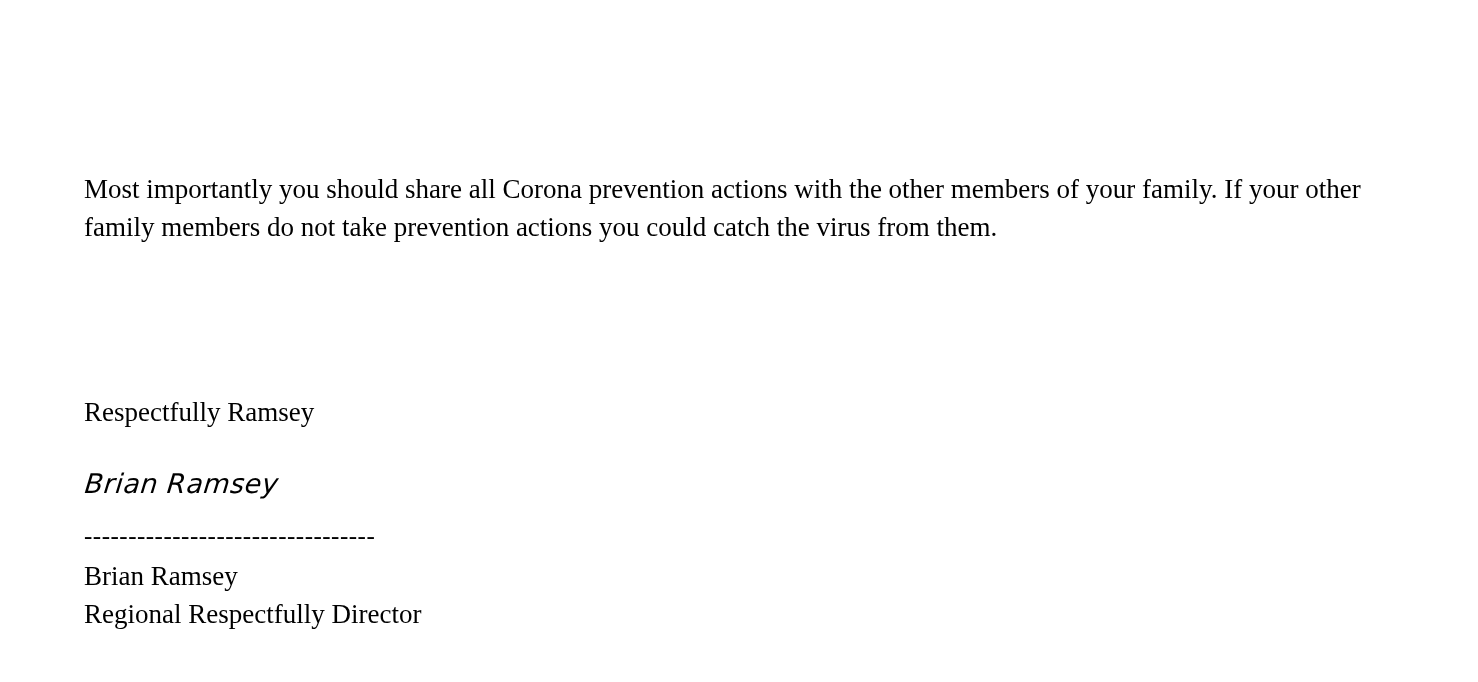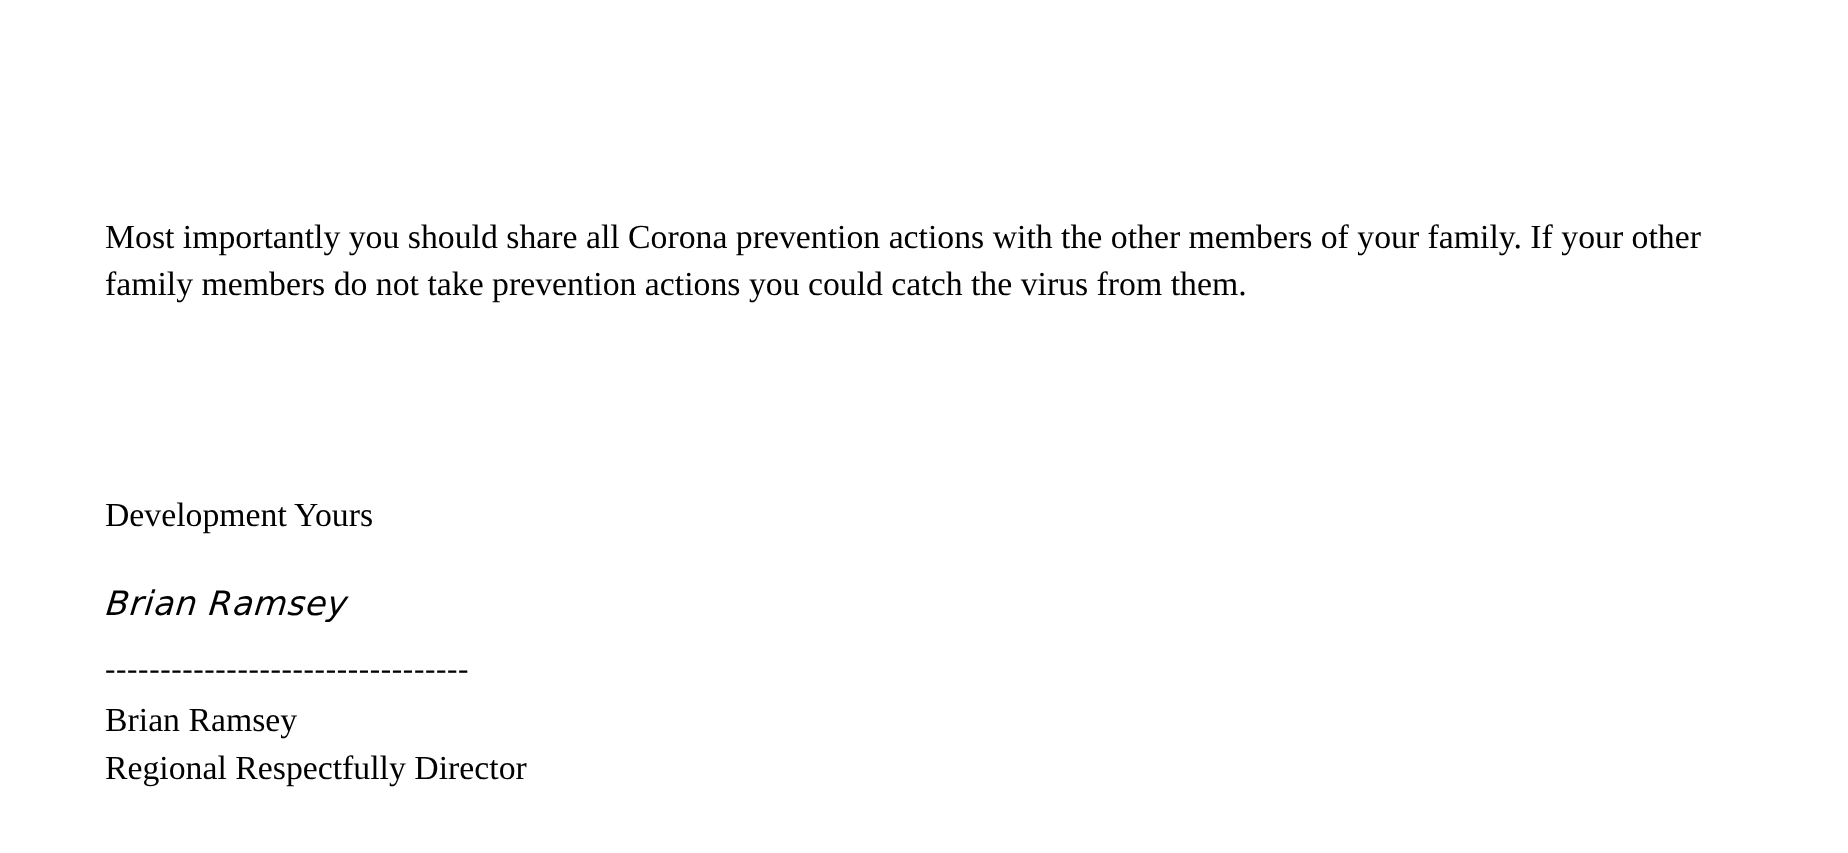--- a/index.html
+++ b/index.html
@@ -71,21 +71,21 @@
     line-height: 38px;
   }
 </style>
 </head>
 <body>
 
 <div class="page">
 
   <p class="body-paragraph">Most importantly you should share all Corona prevention actions with the other members of your family. If your other family members do not take prevention actions you could catch the virus from them.</p>
 
-  <div class="closing">Development Yours</div>
+  <div class="closing">Respectfully Ramsey</div>
 
   <div class="signature">Brian Ramsey</div>
 
   <div class="sig-rule">---------------------------------</div>
 
   <div class="signer-name">Brian Ramsey</div>
 
   <div class="signer-title">Regional Respectfully Director</div>
 
 </div>

